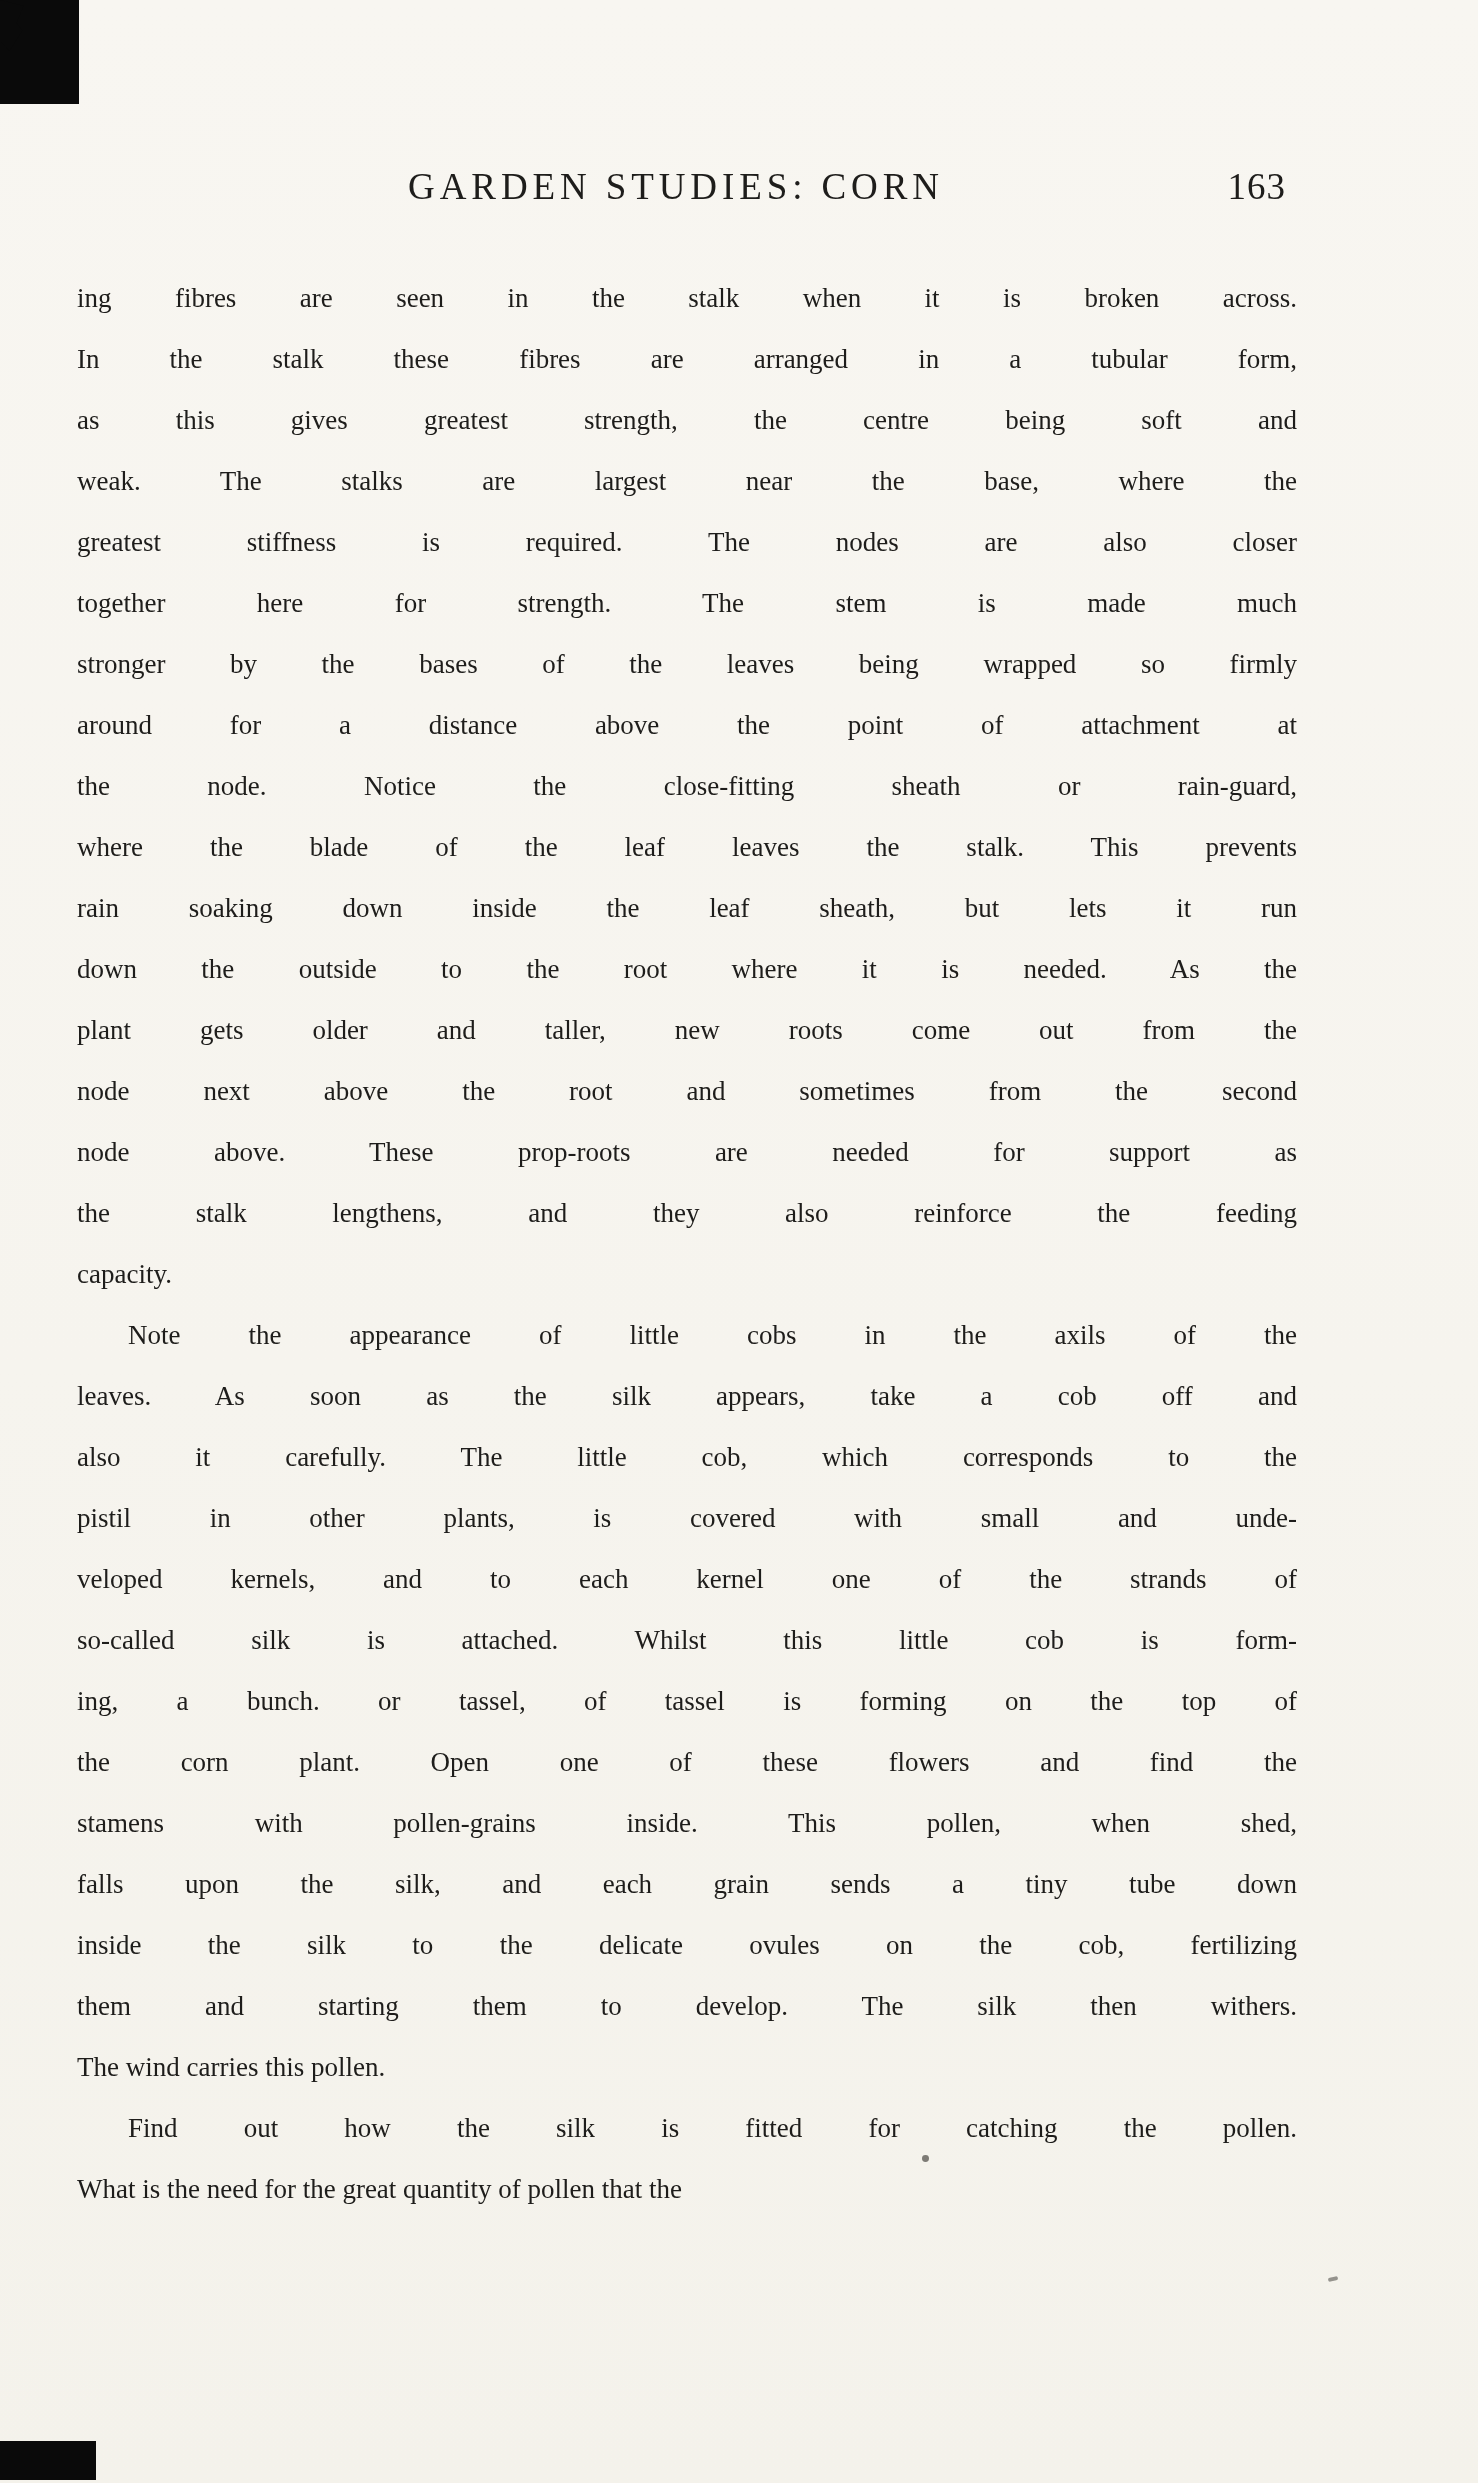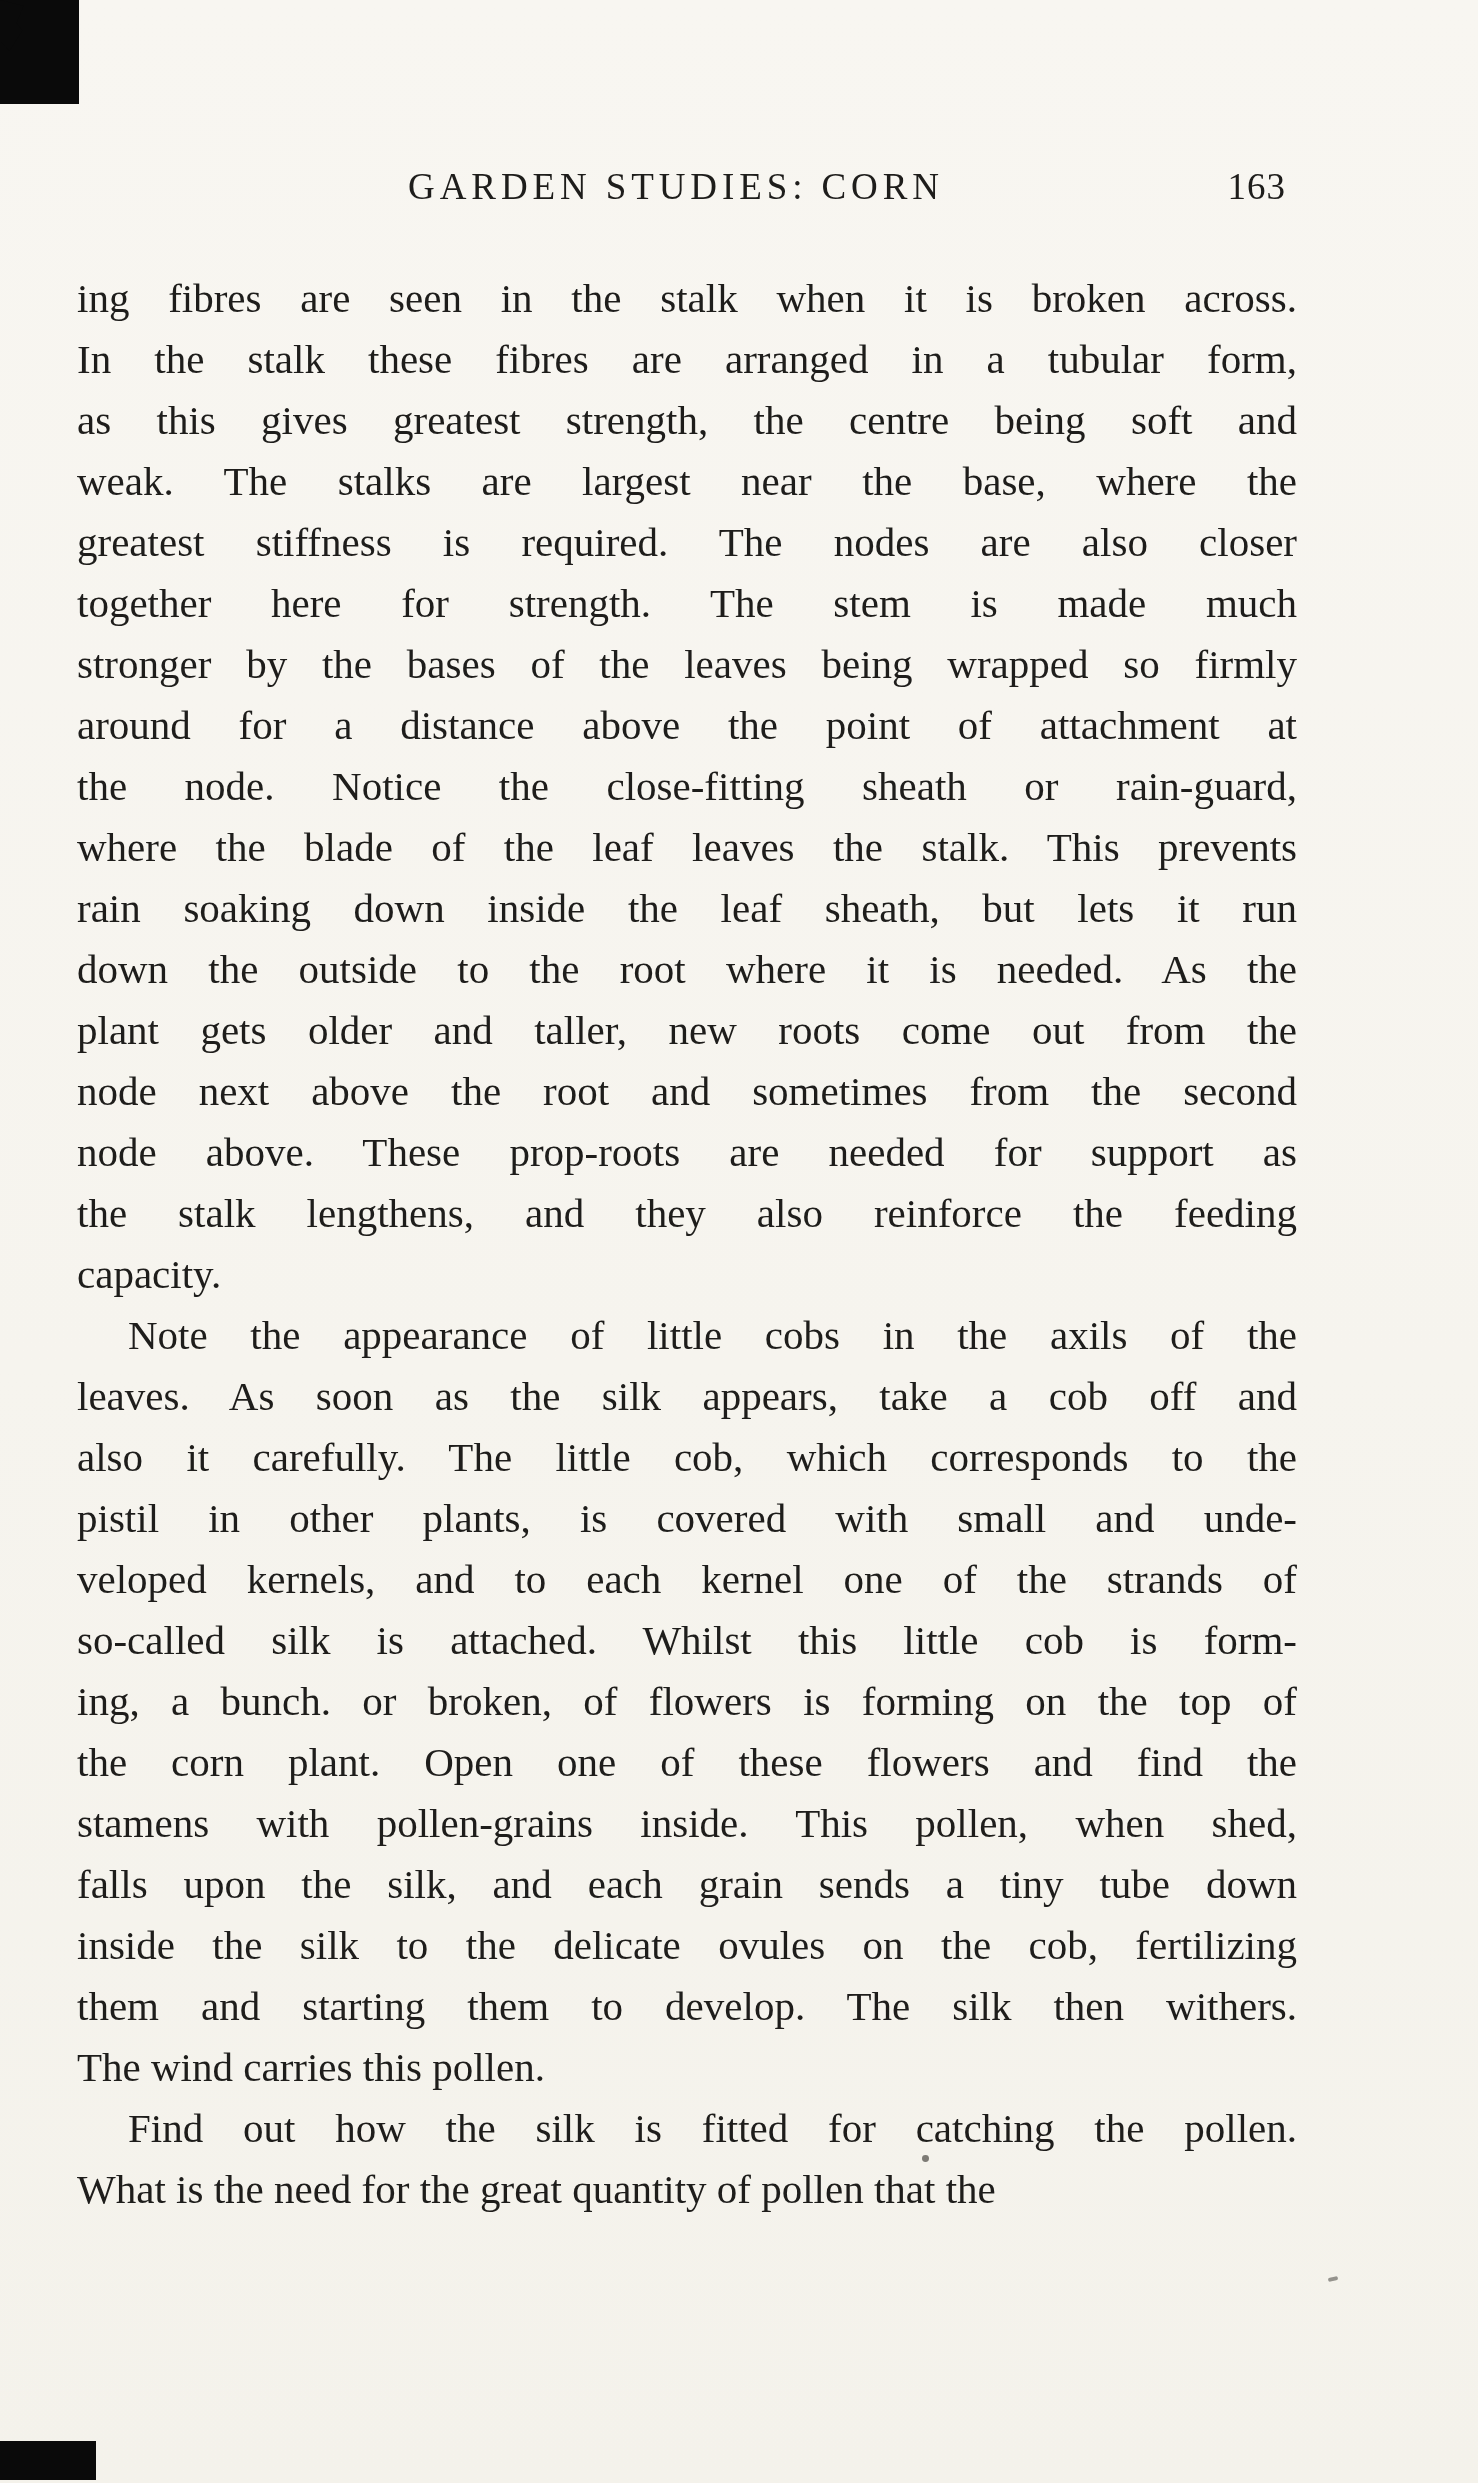--- a/index.html
+++ b/index.html
@@ -44,21 +44,21 @@
     position: absolute;
     right: 0; top: 0;
     font-size: 37px;
     letter-spacing: 1px;
   }
 
   
   .body-text {
     position: absolute;
     left: 77px; top: 268px; width: 1220px;
-    font-size: 41px;
+    font-size: 27px;
     line-height: 61px;
   }
   .paragraph { margin: 0; }
   .line {
     text-align: justify;
     text-align-last: justify;
     min-height: 61px;
   }
   .paragraph .line:last-child { text-align-last: left; }
   .paragraph.indented .line:first-child { text-indent: 51px; }
@@ -122,21 +122,21 @@
         <div class="line">leaves.  As soon as the silk appears, take a cob off and</div>
 
         <div class="line">also it carefully.  The little cob, which corresponds to the</div>
 
         <div class="line">pistil in other plants, is covered with small and unde-</div>
 
         <div class="line">veloped kernels, and to each kernel one of the strands of</div>
 
         <div class="line">so-called silk is attached.  Whilst this little cob is form-</div>
 
-        <div class="line">ing, a bunch. or broken, of flowers is forming on the top of</div>
+        <div class="line">ing, a bunch. or tassel, of tassel is forming on the top of</div>
 
         <div class="line">the corn plant.  Open one of these flowers and find the</div>
 
         <div class="line">stamens with pollen-grains inside.  This pollen, when shed,</div>
 
         <div class="line">falls upon the silk, and each grain sends a tiny tube down</div>
 
         <div class="line">inside the silk to the delicate ovules on the cob, fertilizing</div>
 
         <div class="line">them and starting them to develop.  The silk then withers.</div>

